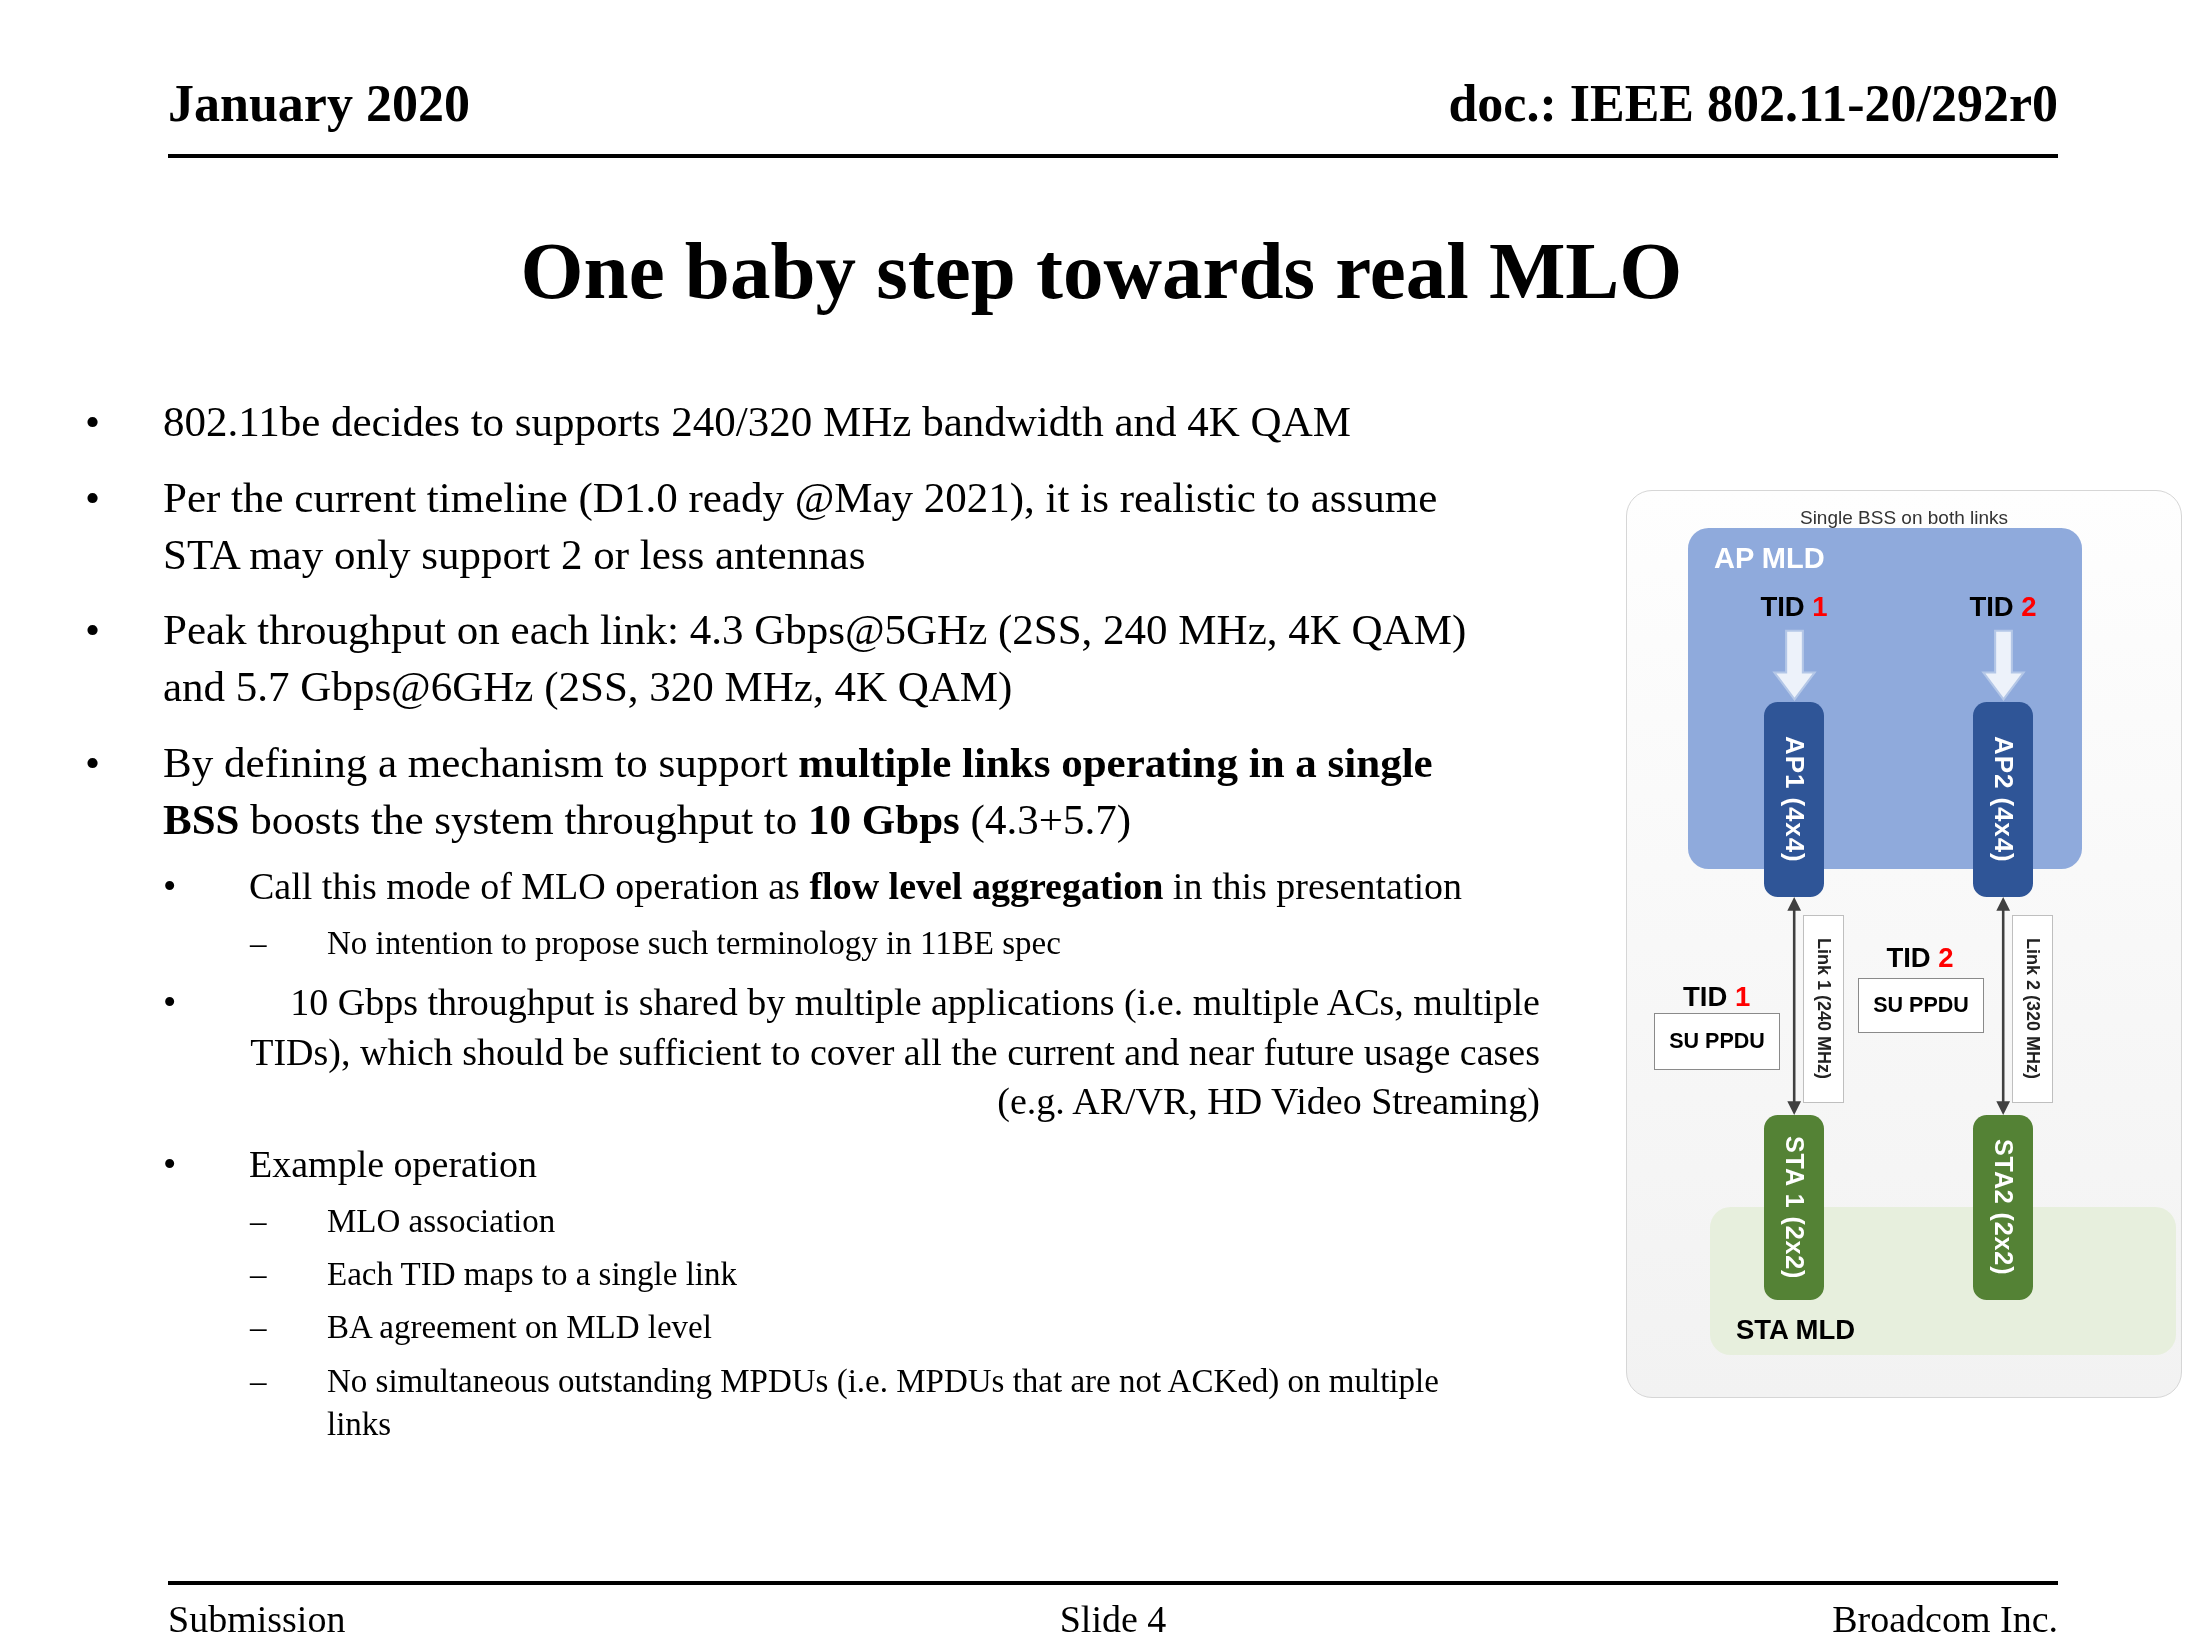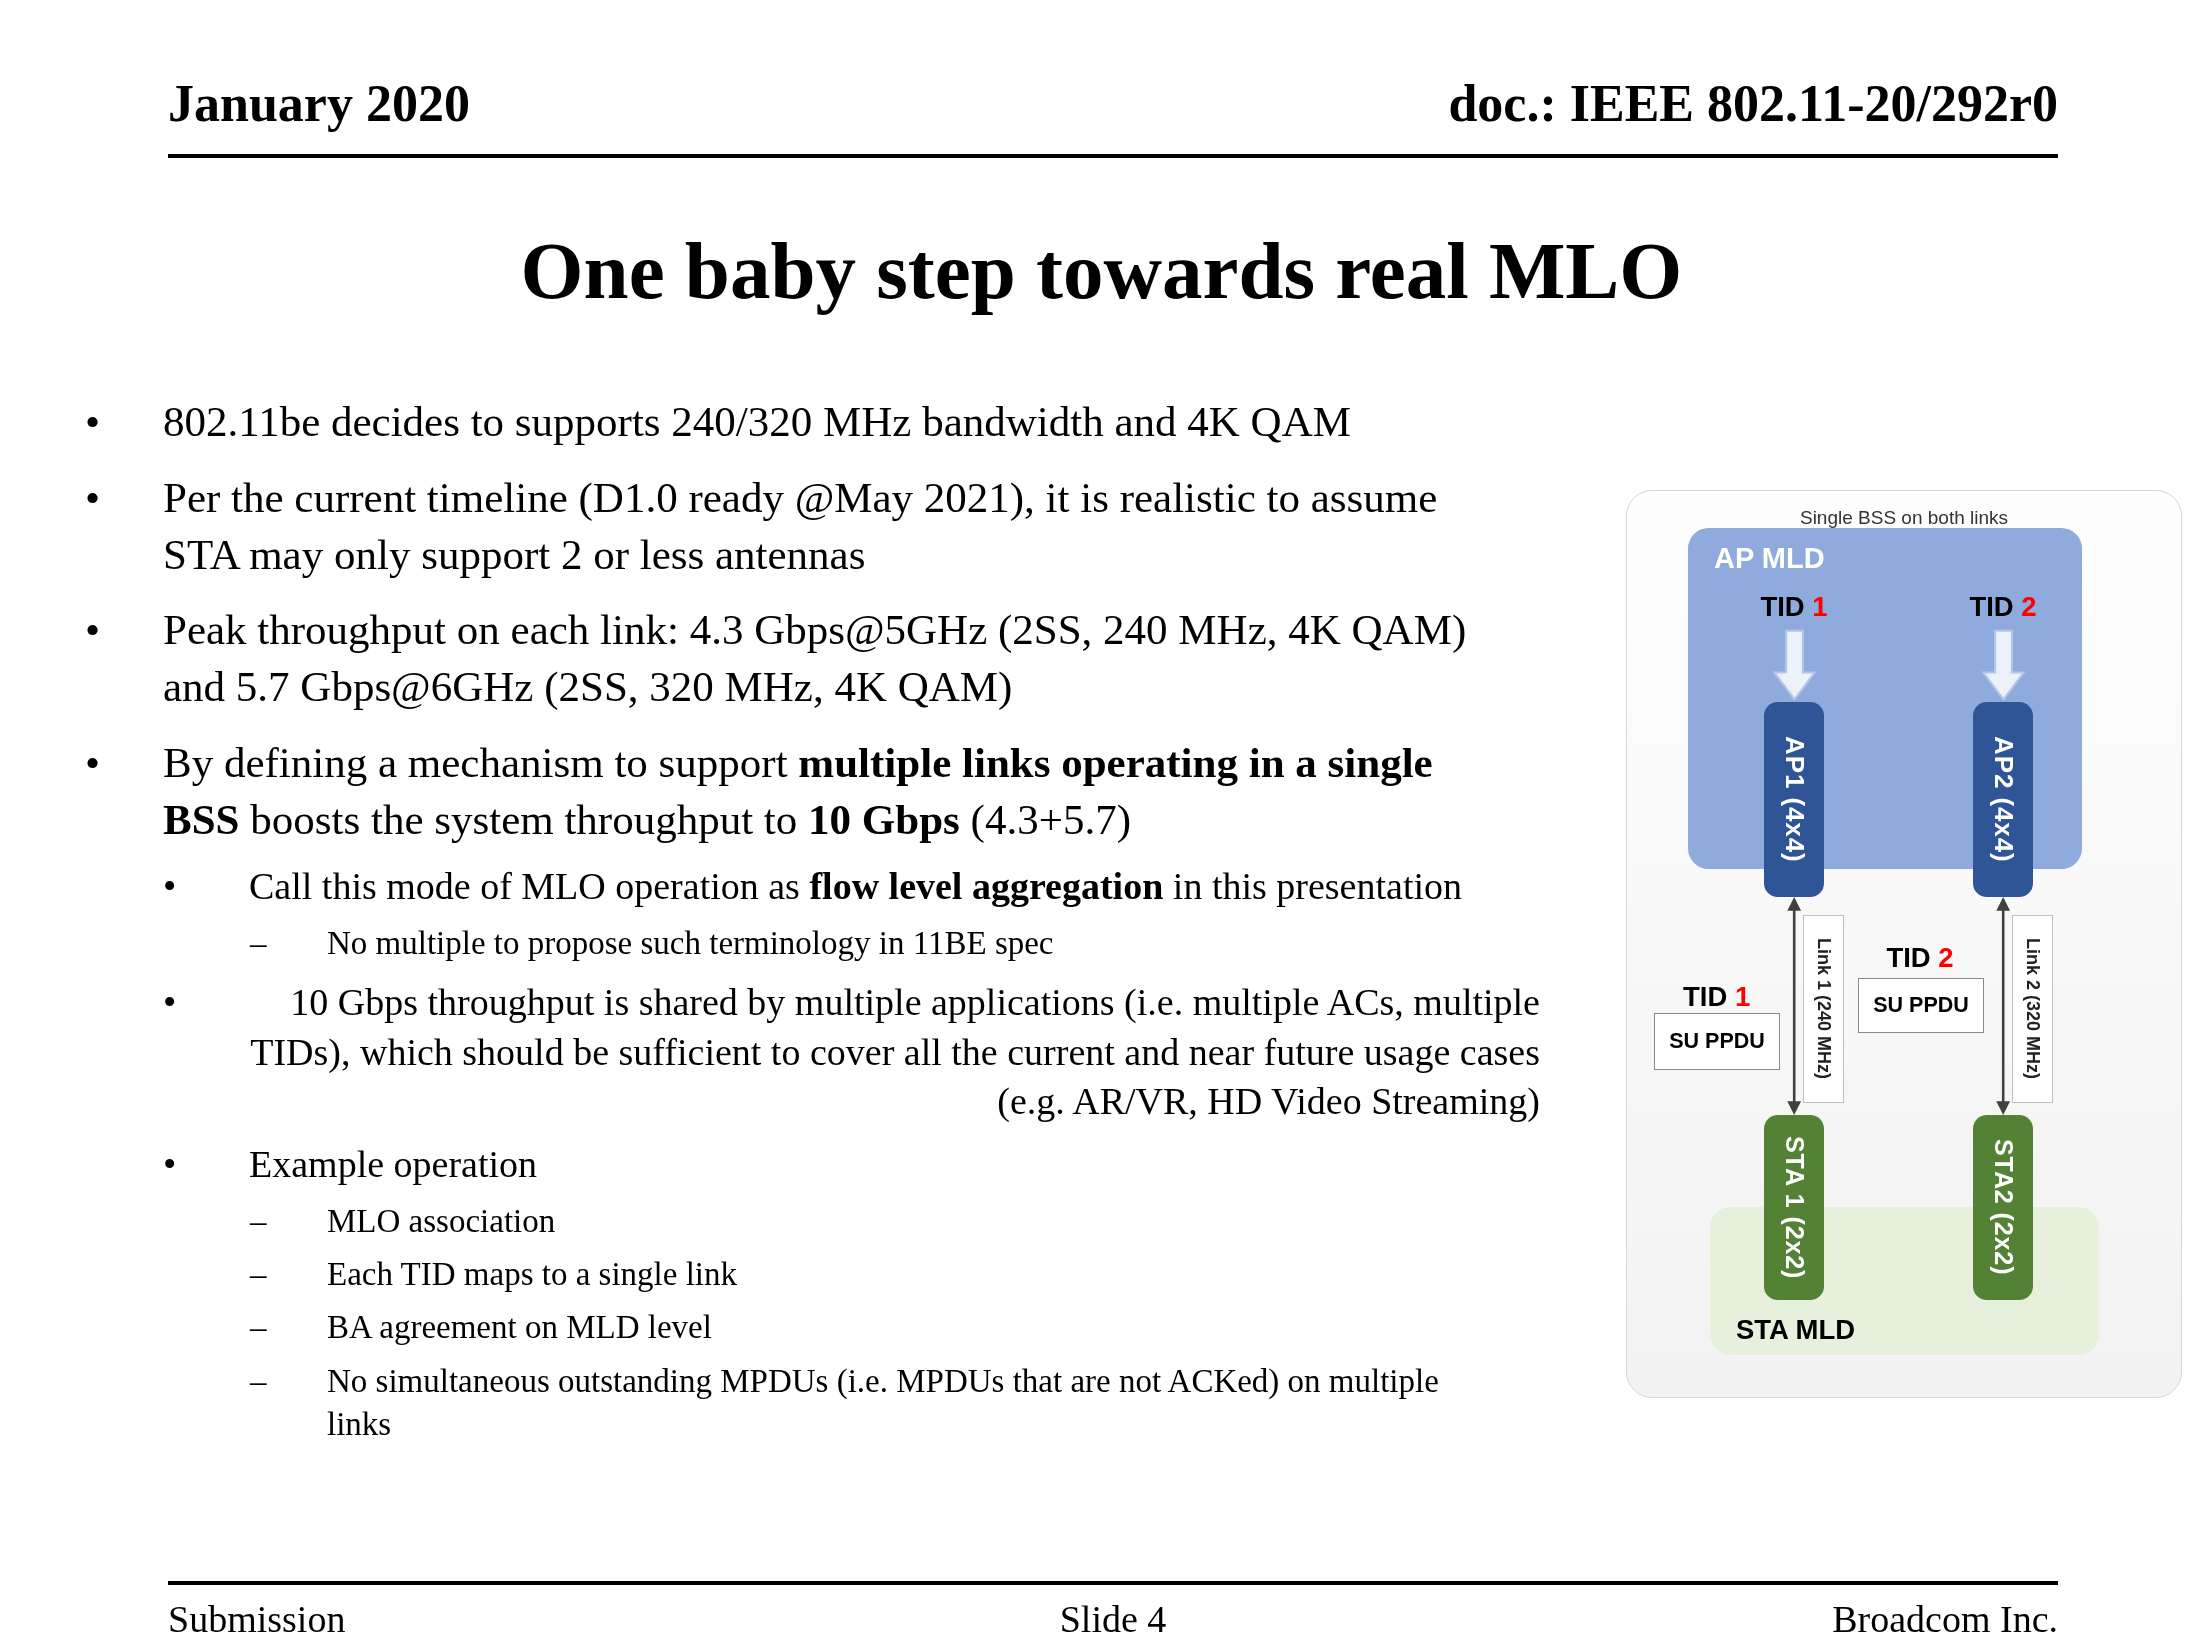--- a/index.html
+++ b/index.html
@@ -100,21 +100,21 @@
   #link1 { left:176px; } #link2 { left:385px; }
 
   .su-ppdu {
     position:absolute; background:#fff; border:1.7px solid #8a8a8a;
     display:flex; align-items:center; justify-content:center;
     font-size:21.5px; font-weight:bold; color:#000; white-space:nowrap;
   }
   #su-ppdu-1 { left:27px;  top:522px; width:126px; height:57px; }
   #su-ppdu-2 { left:231px; top:487px; width:126px; height:55px; }
 
-  .sta-mld { position:absolute; left:83px; top:716px; width:389px; height:148px; border-radius:20.6px; background:#e7efdd; z-index:0;padding-left:7px; }
+  .sta-mld { position:absolute; left:83px; top:716px; width:466px; height:148px; border-radius:20.6px; background:#e7efdd; z-index:0;padding-left:7px; }
   .sta-mld-label { position:absolute; left:26px; bottom:8.6px; font-size:27.5px; font-weight:bold; color:#000; }
 </style>
 </head>
 <body>
 
 <div class="slide">
 
   <div class="header">
     <span>January 2020</span>
     <span>doc.: IEEE 802.11-20/292r0</span>
@@ -138,21 +138,21 @@
       <div class="b-item l1">
         <span class="marker">•</span>
         <span class="text"><span>By defining a mechanism to support </span><span class="bold">multiple links operating in a single BSS</span><span> boosts the system throughput to </span><span class="bold">10 Gbps</span><span> (4.3+5.7)</span></span>
       </div>
       <div class="b-item l2">
         <span class="marker">•</span>
         <span class="text"><span>Call this mode of MLO operation as </span><span class="bold">flow level aggregation</span><span> in this presentation</span></span>
       </div>
       <div class="b-item l3">
         <span class="marker">–</span>
-        <span class="text"><span>No multiple to propose such terminology in 11BE spec</span></span>
+        <span class="text"><span>No intention to propose such terminology in 11BE spec</span></span>
       </div>
       <div class="b-item l2">
         <span class="marker">•</span>
         <span class="text"><span>10 Gbps throughput is shared by multiple applications (i.e. multiple ACs, multiple TIDs), which should be sufficient to cover all the current and near future usage cases (e.g. AR/VR, HD Video Streaming)</span></span>
       </div>
       <div class="b-item l2">
         <span class="marker">•</span>
         <span class="text"><span>Example operation</span></span>
       </div>
       <div class="b-item l3">

